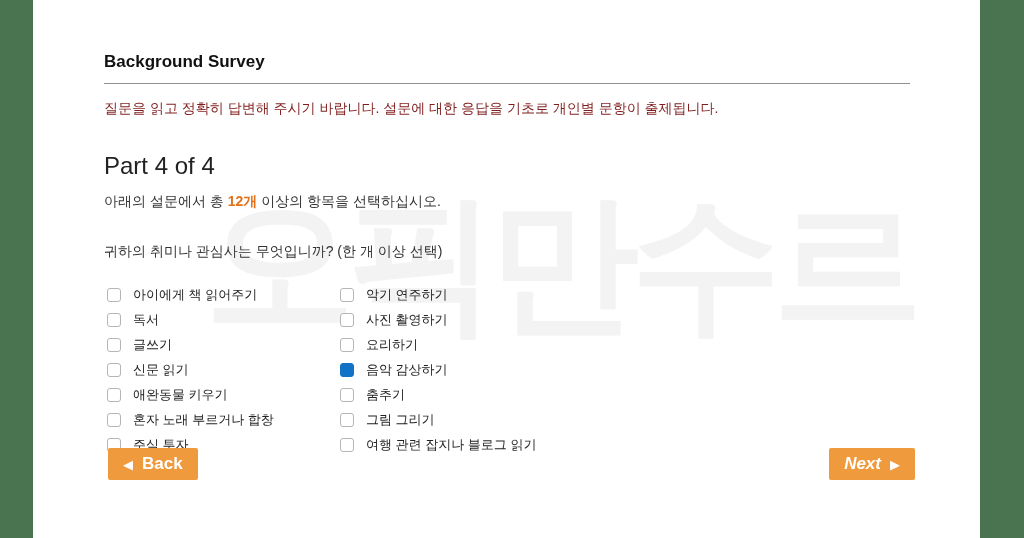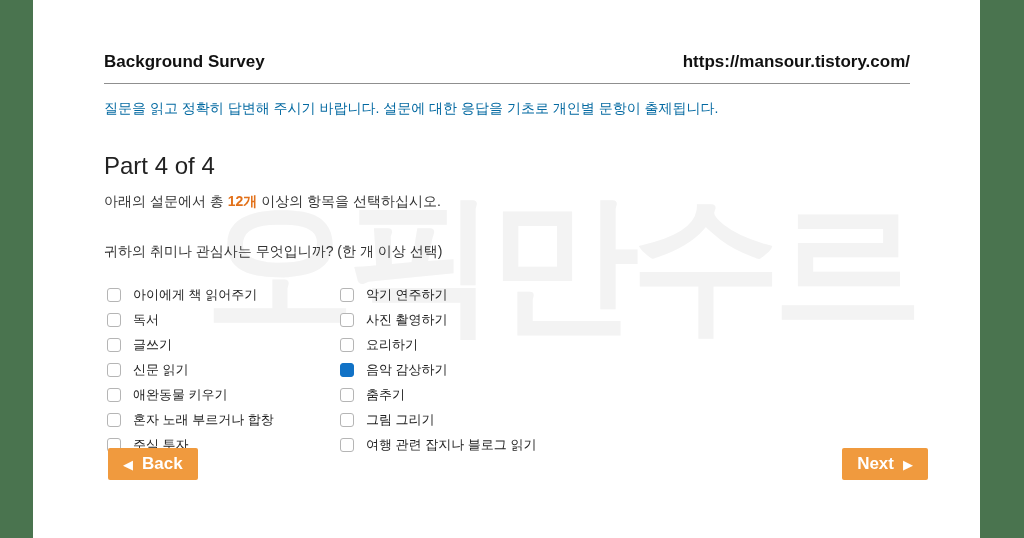--- a/index.html
+++ b/index.html
@@ -22,21 +22,21 @@
     position:absolute;left:104px;top:0;width:806px;z-index:1;
   }
   .header{
     display:flex;justify-content:space-between;align-items:center;
     padding-top:52px;padding-bottom:11px;
     border-bottom:1px solid #8f8f8f;
   }
   .header .title,.header .url{
     font-size:17px;font-weight:bold;color:#111;line-height:1.2;
   }
-  .intro{margin-top:16px;font-size:14px;color:#0369a1;}
+  .intro{margin-top:16px;font-size:14px;color:#7f1d1d;}
   .part-title{margin-top:34px;font-size:24px;font-weight:400;color:#222;}
   .note{margin-top:13px;font-size:14px;color:#333;}
   .note .count{font-weight:bold;color:#e2711a;}
   .question{margin-top:32px;font-size:14px;color:#333;}
   .options{display:flex;margin-top:21px;}
   .col{display:flex;flex-direction:column;}
   .col-left{width:233px;margin-left:3px;}
   .col-right{flex:1;}
   .opt{display:flex;align-items:center;height:25px;cursor:pointer;}
   .cb{
@@ -49,37 +49,36 @@
   .btn{
     position:absolute;top:448px;height:32px;z-index:1;
     display:inline-flex;align-items:center;gap:9px;
     background:#f09a3e;border:none;border-radius:2px;
     color:#ffffff;font-size:17px;font-weight:bold;
     font-family:"Liberation Sans","DejaVu Sans",sans-serif;
     padding:0 15px;cursor:pointer;
   }
   .btn .arrow{font-size:13px;line-height:1;}
   .btn-back{left:108px;}
-  .btn-next{right:96px;}
+  .btn-next{right:109px;font-style:italic;}
 </style>
 </head>
 <body>
 
 <div class="stage">
 
   <div class="strip strip-left"></div>
   <div class="strip strip-right"></div>
 
   <div class="watermark">오픽만수르</div>
 
   <div class="content">
 
     <div class="header">
       <span class="title">Background Survey</span>
-      <span class="url">https://mansour.tistory.com/</span>
     </div>
 
     <div class="intro">질문을 읽고 정확히 답변해 주시기 바랍니다. 설문에 대한 응답을 기초로 개인별 문항이 출제됩니다.</div>
 
     <div class="part-title">Part 4 of 4</div>
 
     <div class="note"><span>아래의 설문에서 총 </span><span class="count">12개</span><span> 이상의 항목을 선택하십시오.</span></div>
 
     <div class="question">귀하의 취미나 관심사는 무엇입니까? (한 개 이상 선택)</div>
 

